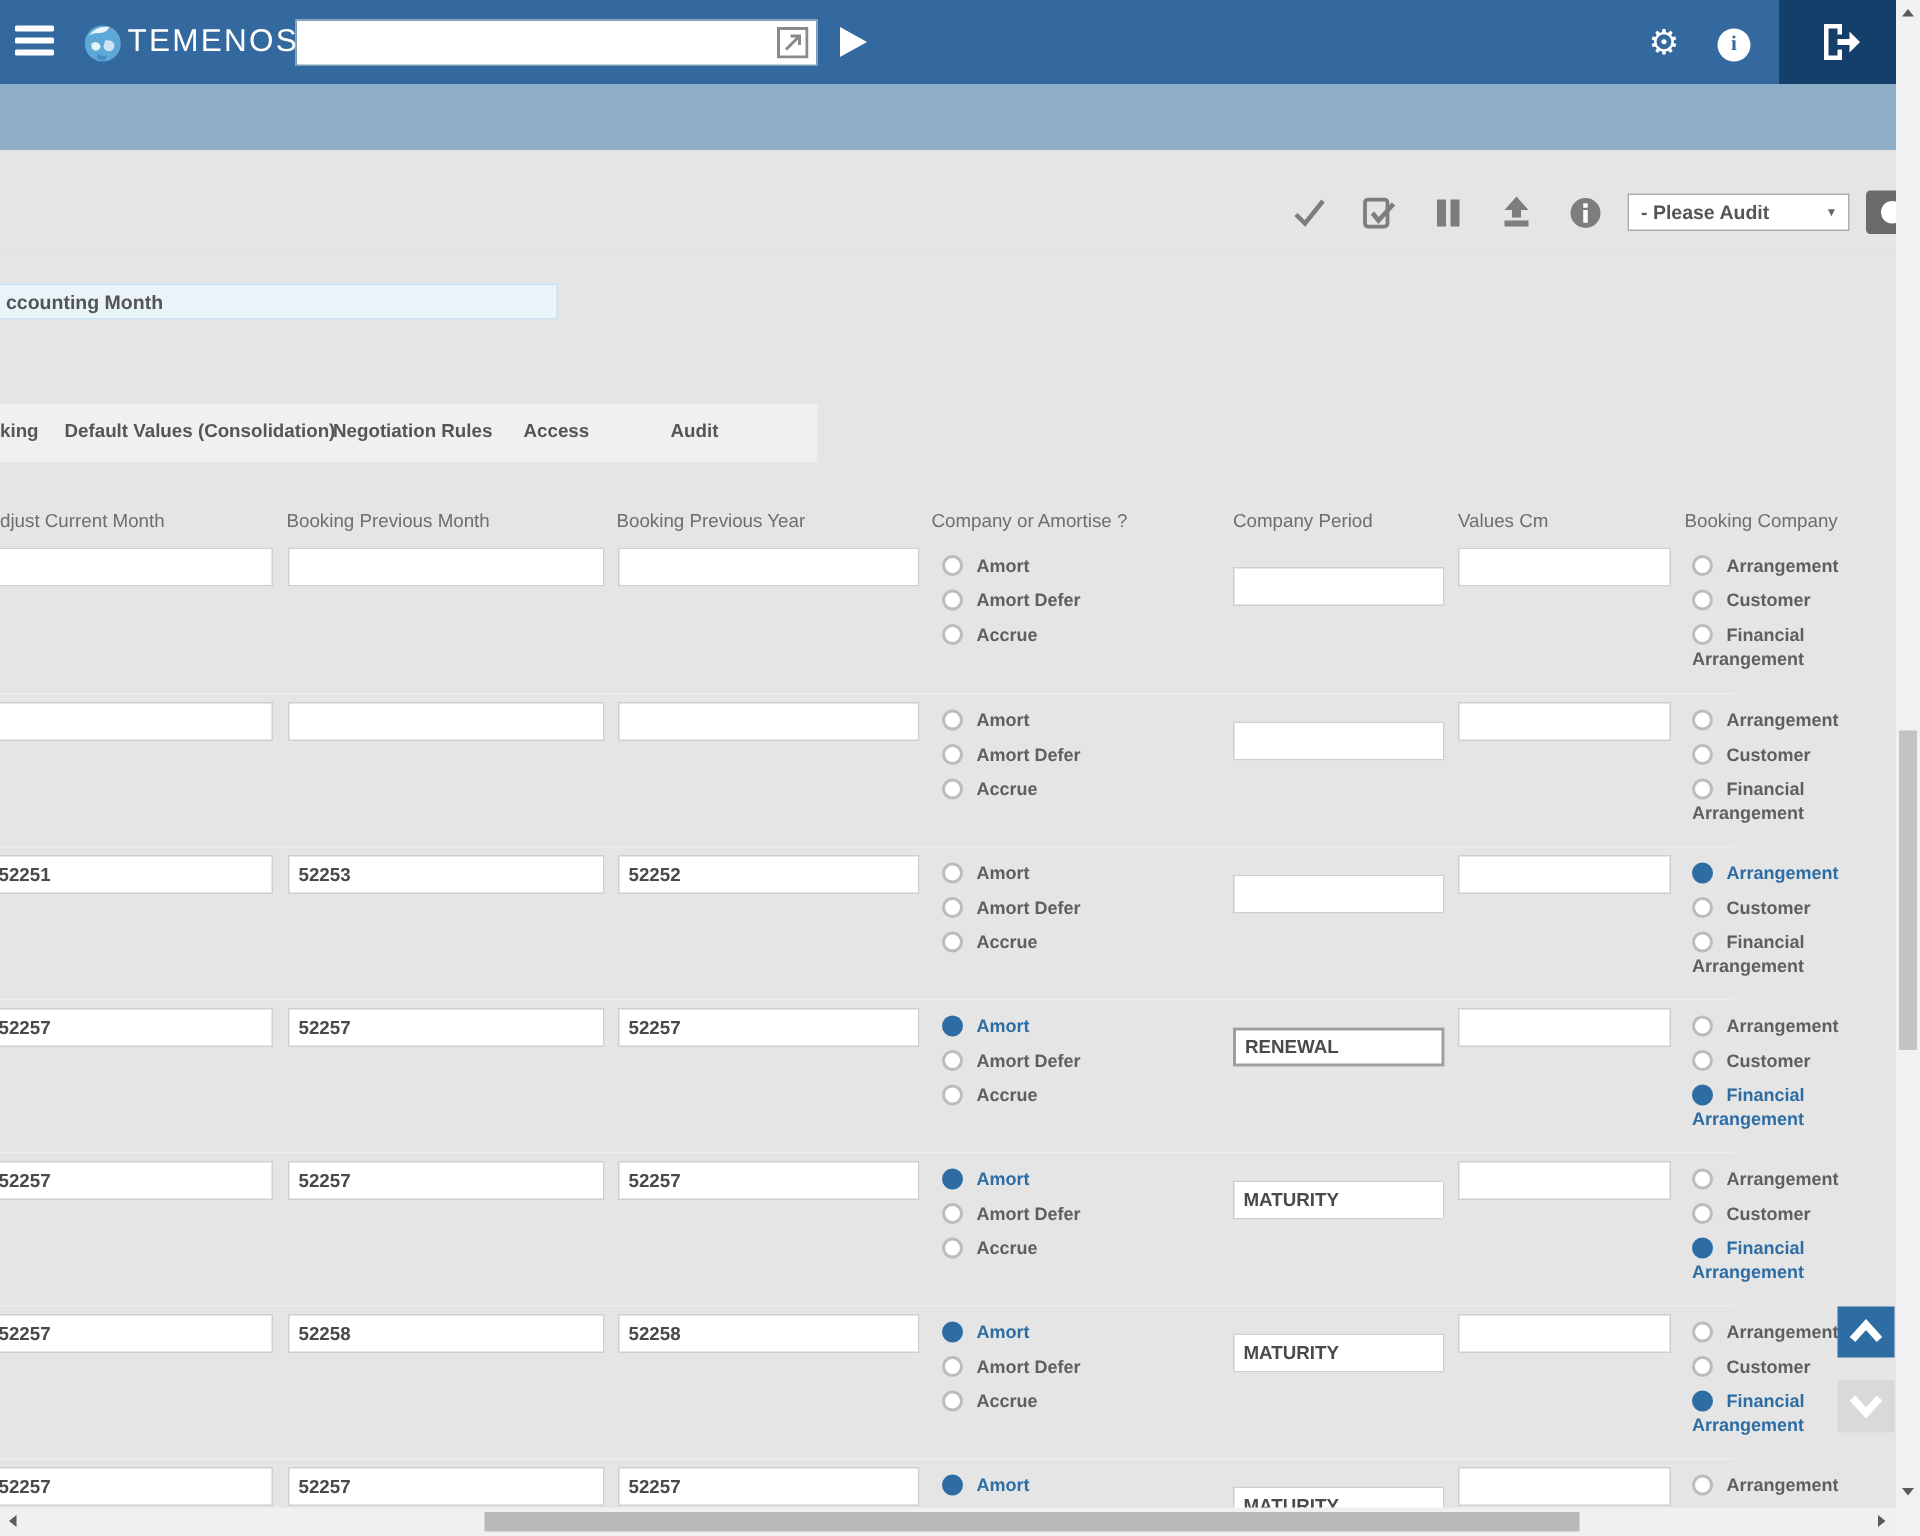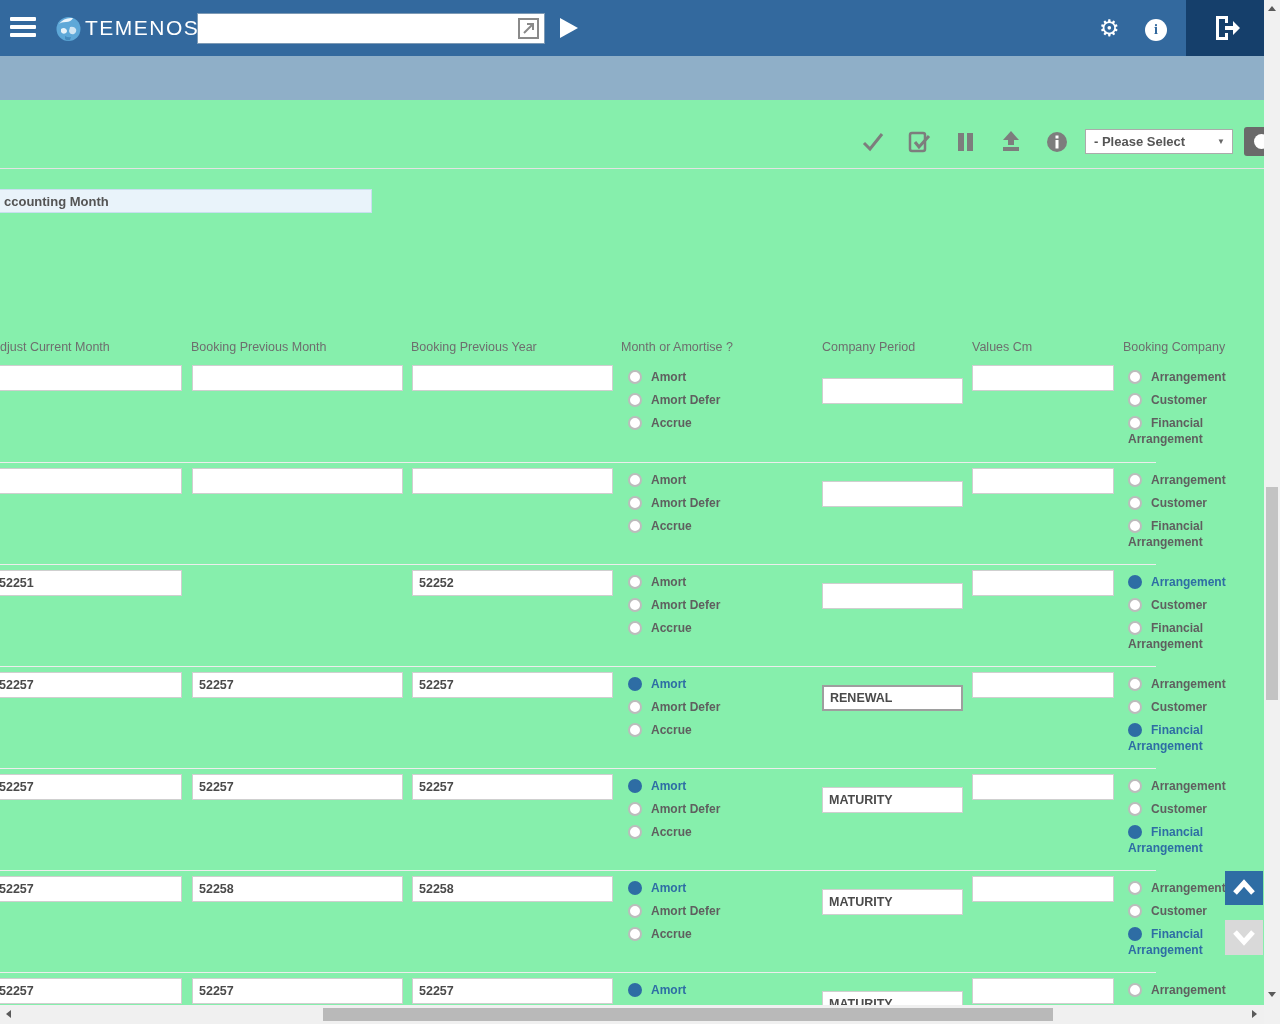--- a/index.html
+++ b/index.html
@@ -1,18 +1,18 @@
 <!DOCTYPE html>
 <html><head>
 <meta charset="utf-8">
 <style>
   * { margin:0; padding:0; box-sizing:border-box; }
   html,body { width:1280px; height:1024px; overflow:hidden; background:#fff;
               font-family:"Liberation Sans", sans-serif; }
-  .screen { position:relative; width:1280px; height:1024px; overflow:hidden; background:#86efac; }
+  .screen { position:relative; width:1280px; height:1024px; overflow:hidden; background:#e5e5e5; }
 
   
   .top-bar { position:absolute; left:0; top:0; width:1264px; height:56px; background:#33699e; }
   .hamburger { position:absolute; left:10px; top:17px; width:26px; height:22px; cursor:pointer; }
   .hamburger span { display:block; height:4px; background:#fff; margin-bottom:4px; border-radius:1px; }
   .globe { position:absolute; left:55px; top:15px; }
   .brand { position:absolute; left:85px; top:16px; color:#fff; font-size:21px; letter-spacing:1.5px; font-weight:400; }
   .search-box { position:absolute; left:197px; top:13px; width:348px; height:31px; background:#fff;
                 border:1px solid #7d9ab5; padding:0 30px 0 8px; font-size:13px; color:#333; }
   .launch-box { position:absolute; left:518px; top:18px; width:21px; height:21px; }
@@ -146,38 +146,45 @@
   <svg class="toolbar-icon" style="left:999px" width="24" height="24" viewBox="0 0 24 24">
     <polygon points="12,1 20,10 15,10 15,15 9,15 9,10 4,10" fill="currentColor"></polygon>
     <rect x="4" y="17" width="16" height="4" fill="currentColor"></rect>
   </svg>
   <svg class="toolbar-icon" style="left:1045px" width="24" height="24" viewBox="0 0 24 24">
     <circle cx="12" cy="12" r="10" fill="currentColor"></circle>
     <rect x="10.5" y="5.5" width="3" height="3" fill="#fff"></rect>
     <rect x="10.5" y="10" width="3" height="8.5" fill="#fff"></rect>
   </svg>
   <div class="please-select">
-    <span>- Please Select</span>
+    <span>- Please Audit</span>
     <span class="caret">▼</span>
   </div>
   <div class="cut-btn">
       <span class="blob"></span>
     </div>
   <div class="tb-divider"></div>
 
   <div class="title-band">
     <span>ccounting Month</span>
   </div>
 
+  <div class="tab-strip">
+    <span class="tab tab-king">king</span>
+    <span class="tab tab-dvc">Default Values (Consolidation)</span>
+    <span class="tab tab-neg">Negotiation Rules</span>
+    <span class="tab tab-access">Access</span>
+    <span class="tab tab-audit">Audit</span>
+  </div>
 
   <div>
     <span class="col-head" style="left:0">djust Current Month</span>
     <span class="col-head" style="left:191px">Booking Previous Month</span>
     <span class="col-head" style="left:411px">Booking Previous Year</span>
-    <span class="col-head" style="left:621px">Month or Amortise ?</span>
+    <span class="col-head" style="left:621px">Company or Amortise ?</span>
     <span class="col-head" style="left:822px">Company Period</span>
     <span class="col-head" style="left:972px">Values Cm</span>
     <span class="col-head" style="left:1123px">Booking Company</span>
   </div>
 
   <div id="grid-body">
       <div class="grid-row" style="top: 360px;">
       <input class="cell-input col-adjust" style="">
       <input class="cell-input col-prevmonth" style="">
       <input class="cell-input col-prevyear" style="">
@@ -206,20 +213,21 @@
       <input class="cell-input col-period" style="">
       <input class="cell-input col-waiving" style="">
       <div class="radio-group col-company">
           <label class="radio-item"><span class="radio-circle"></span><span class="radio-label">Arrangement</span></label>
           <label class="radio-item"><span class="radio-circle"></span><span class="radio-label">Customer</span></label>
           <label class="radio-item"><span class="radio-circle"></span><span class="radio-label">Financial Arrangement</span></label>
         </div>
     </div>
       <div class="grid-row sep" style="top: 564px;">
       <input class="cell-input col-adjust" value="52251" style="">
+      <input class="cell-input col-prevmonth" value="52253" style="">
       <input class="cell-input col-prevyear" value="52252" style="">
       <div class="radio-group col-accrue">
           <label class="radio-item"><span class="radio-circle"></span><span class="radio-label">Amort</span></label>
           <label class="radio-item"><span class="radio-circle"></span><span class="radio-label">Amort Defer</span></label>
           <label class="radio-item"><span class="radio-circle"></span><span class="radio-label">Accrue</span></label>
         </div>
       <input class="cell-input col-period" style="">
       <input class="cell-input col-waiving" style="">
       <div class="radio-group col-company">
           <label class="radio-item selected"><span class="radio-circle"></span><span class="radio-label">Arrangement</span></label>

